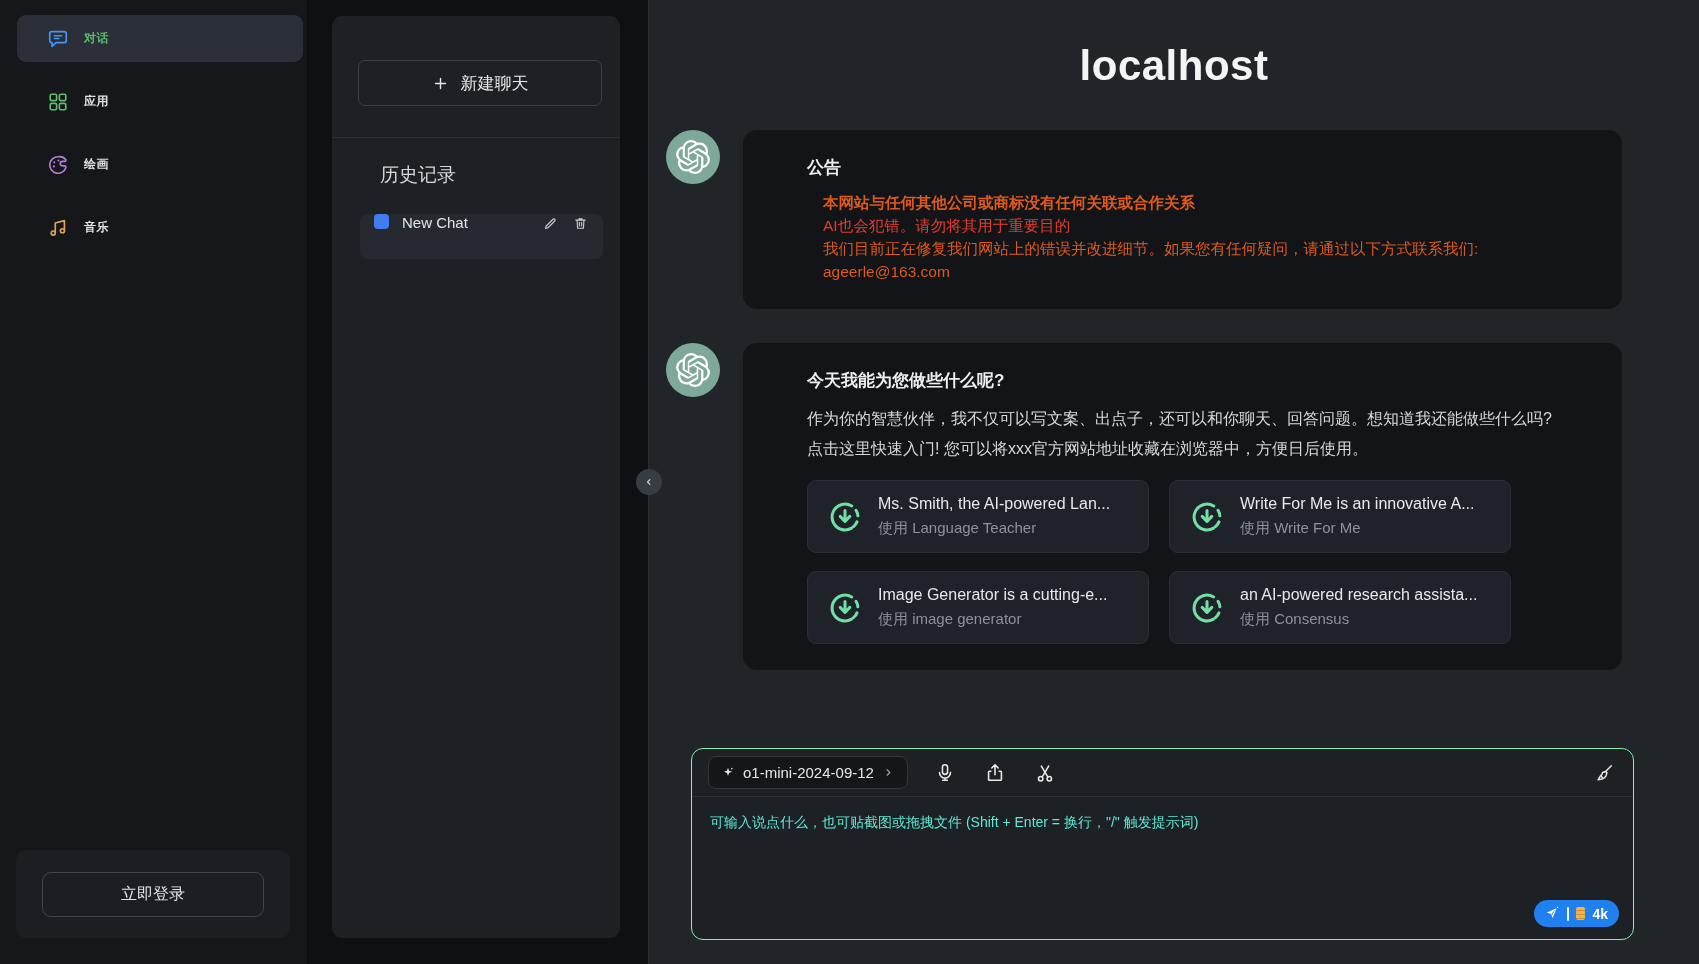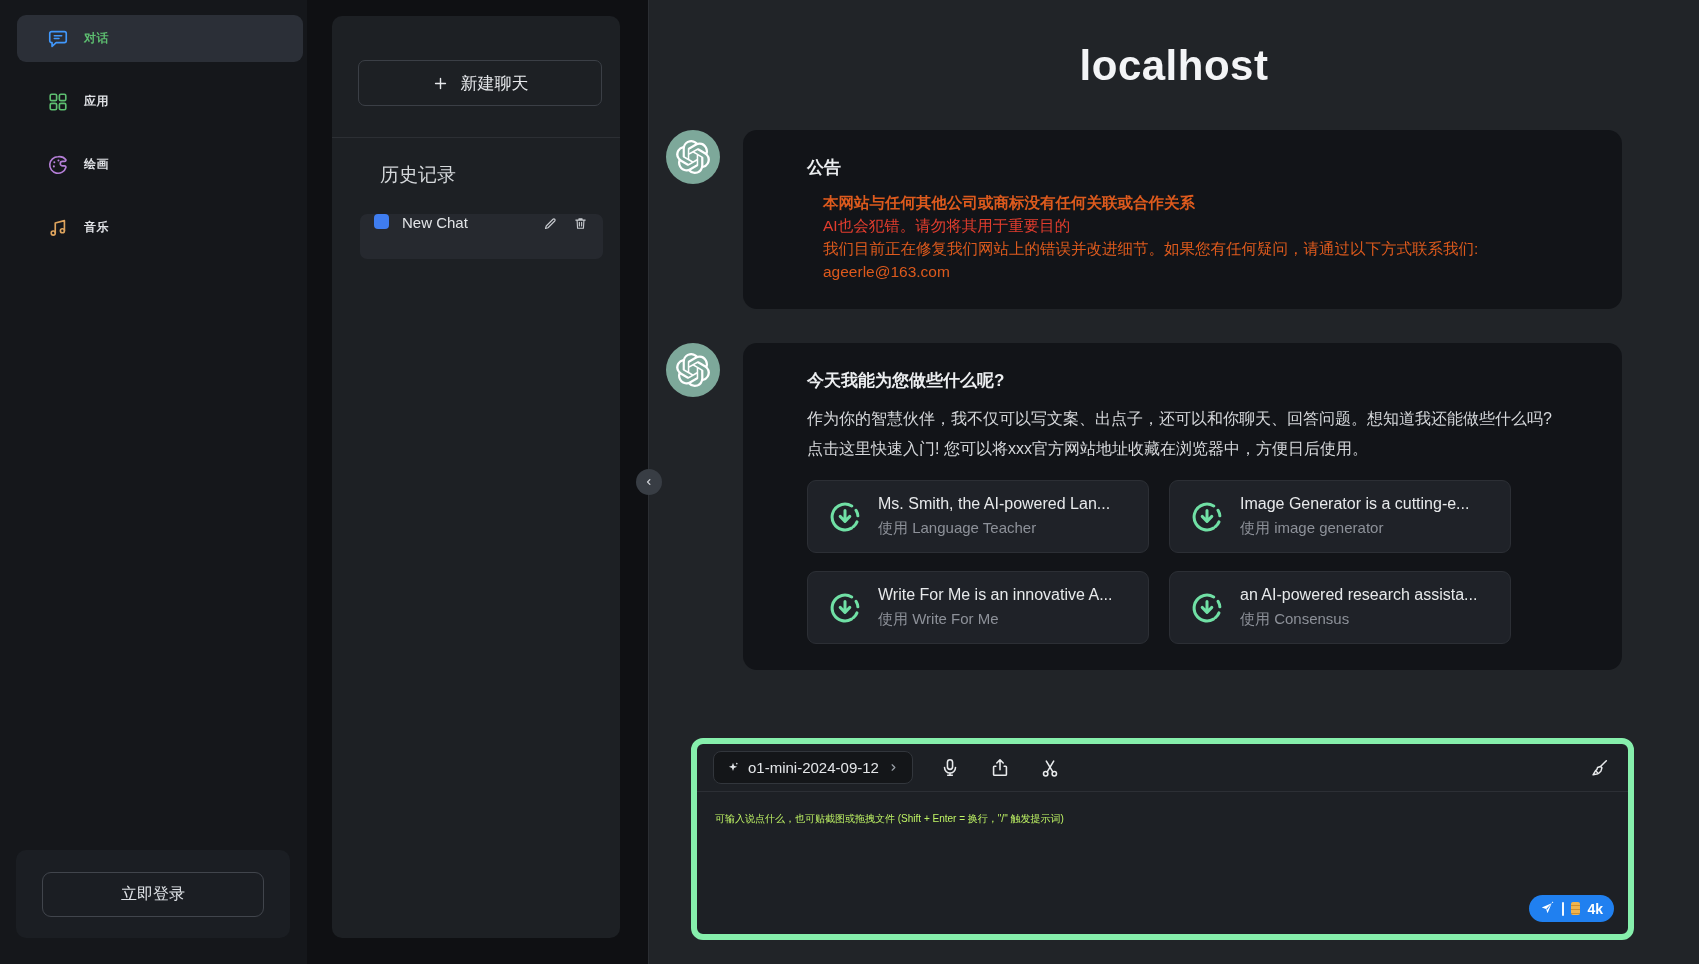--- a/index.html
+++ b/index.html
@@ -55,31 +55,31 @@
   .ask-label { font-size:16px; line-height:30px; color:#d6d8db; }
   .refresh-btn { margin-left:auto; background:none; border:none; color:#e3e5e8; font-size:14px; font-family:inherit; display:flex; align-items:center; gap:6px; cursor:pointer; }
   .sugg-grid { margin-top:16px; display:grid; grid-template-columns:342px 342px; gap:18px 20px; }
   .sugg { background:#1f2228; border:1px solid #2c2f35; border-radius:9px; padding:14px 18px; display:flex; align-items:center; cursor:pointer; }
   .sugg-icon { width:38px; height:38px; color:var(--mint); margin-right:14px; flex:none; display:flex; align-items:center; justify-content:center; }
   .sugg-texts { min-width:0; }
   .sugg-title { display:block; font-size:16px; color:#e7e9eb; white-space:nowrap; overflow:hidden; }
   .sugg-sub { display:block; margin-top:6px; font-size:15px; color:#8d9199; white-space:nowrap; overflow:hidden; }
 
   
-  .composer { margin:auto 65px 24px 42px; border:6px solid #86efac; border-radius:12px; background:#1d2025; overflow:hidden; }
+  .composer { margin:auto 65px 24px 42px; border:1px solid #86efac; border-radius:12px; background:#1d2025; overflow:hidden; }
   .composer-toolbar { height:47px; display:flex; align-items:center; padding:0 16px; }
   .model-chip { background:#141619; border:1px solid #32363c; border-radius:8px; height:33px; padding:0 12px; display:flex; align-items:center; gap:8px; color:#e4e6e9; font-size:15px; font-family:inherit; cursor:pointer; }
   .model-chip .sparkle { color:#dfe2e6; display:flex; }
   .model-chip .chev { color:#9aa0a8; display:flex; }
   .tool-btn { background:none; border:none; color:#e8eaec; width:26px; height:26px; margin-left:24px; padding:0; display:flex; align-items:center; justify-content:center; cursor:pointer; }
   .tool-btn.right { margin-left:0; }
   .toolbar-spacer { flex:1; }
   .composer-divider { height:1px; background:#2c2f35; }
   .composer-input { position:relative; height:142px; padding:16px 18px; cursor:text; }
-  .placeholder { font-size:10px; color:#bef264; }
+  .placeholder { font-size:14px; color:#5eead4; }
   .token-badge { position:absolute; right:14px; bottom:12px; height:27px; background:var(--badge-blue); border-radius:14px; display:flex; align-items:center; gap:7px; padding:0 11px; color:#fff; font-size:14px; font-weight:600; cursor:pointer; border:none; font-family:inherit; }
   .tb-bar { width:2px; height:14px; background:rgba(255,255,255,.95); border-radius:1px; }
   .coin { width:9px; height:13px; border-radius:2px; background:repeating-linear-gradient(to bottom, #f0b44e 0 3px, #cf8f2d 3px 4px); }
   svg { display:block; }
 </style>
 </head>
 <body>
 
 <div class="app">
 
@@ -210,34 +210,34 @@
               </span>
             </div>
             <div class="sugg">
               <span class="sugg-icon">
                 <svg viewBox="0 0 24 24" width="36" height="36" fill="none" stroke="currentColor" stroke-width="2" stroke-linecap="round" stroke-linejoin="round">
                     <circle cx="12" cy="12" r="8.6" stroke-dasharray="36 4 4 4 4 2" transform="rotate(60 12 12)"></circle>
                     <path d="M12 7.6v7M8.8 11.6l3.2 3.4 3.2-3.4"></path>
                   </svg>
               </span>
               <span class="sugg-texts">
-                <span class="sugg-title">Image Generator is a cutting-e...</span>
-                <span class="sugg-sub">使用 image generator</span>
+                <span class="sugg-title">Write For Me is an innovative A...</span>
+                <span class="sugg-sub">使用 Write For Me</span>
               </span>
             </div>
             <div class="sugg">
               <span class="sugg-icon">
                 <svg viewBox="0 0 24 24" width="36" height="36" fill="none" stroke="currentColor" stroke-width="2" stroke-linecap="round" stroke-linejoin="round">
                     <circle cx="12" cy="12" r="8.6" stroke-dasharray="36 4 4 4 4 2" transform="rotate(60 12 12)"></circle>
                     <path d="M12 7.6v7M8.8 11.6l3.2 3.4 3.2-3.4"></path>
                   </svg>
               </span>
               <span class="sugg-texts">
-                <span class="sugg-title">Write For Me is an innovative A...</span>
-                <span class="sugg-sub">使用 Write For Me</span>
+                <span class="sugg-title">Image Generator is a cutting-e...</span>
+                <span class="sugg-sub">使用 image generator</span>
               </span>
             </div>
             <div class="sugg">
               <span class="sugg-icon">
                 <svg viewBox="0 0 24 24" width="36" height="36" fill="none" stroke="currentColor" stroke-width="2" stroke-linecap="round" stroke-linejoin="round">
                     <circle cx="12" cy="12" r="8.6" stroke-dasharray="36 4 4 4 4 2" transform="rotate(60 12 12)"></circle>
                     <path d="M12 7.6v7M8.8 11.6l3.2 3.4 3.2-3.4"></path>
                   </svg>
               </span>
               <span class="sugg-texts">

